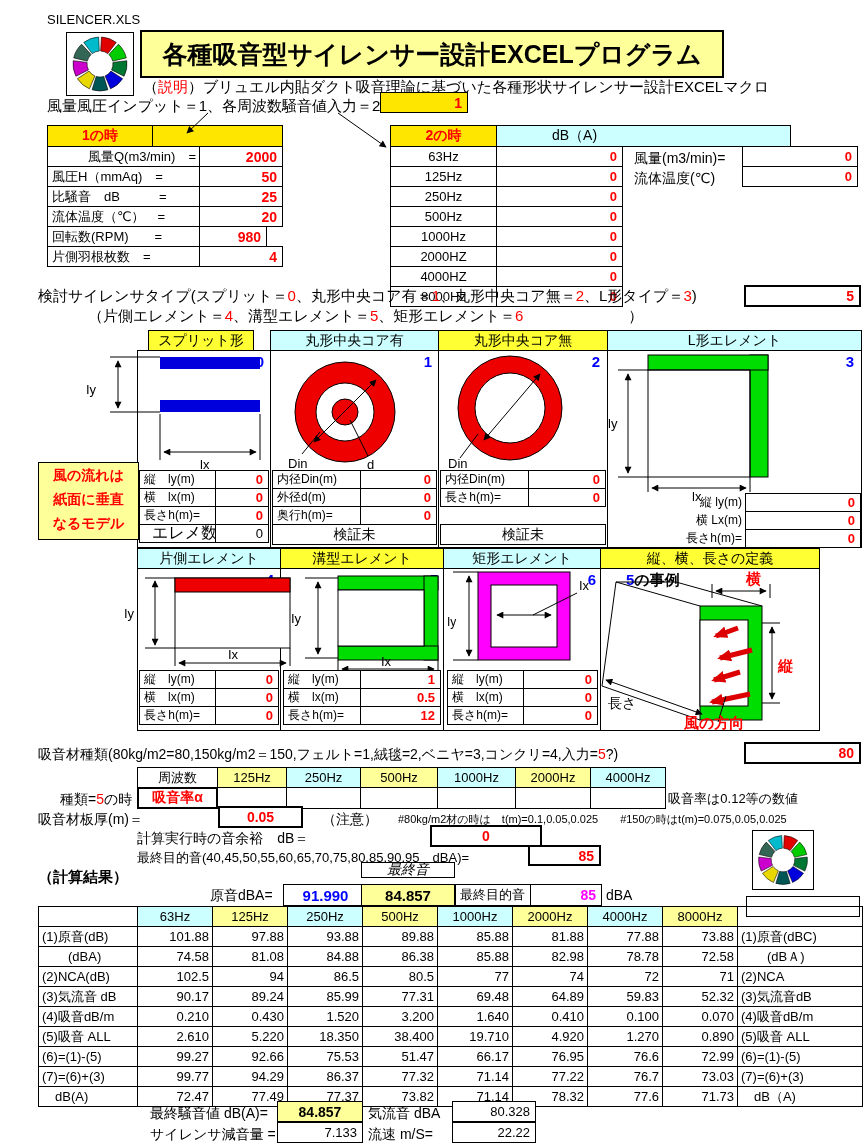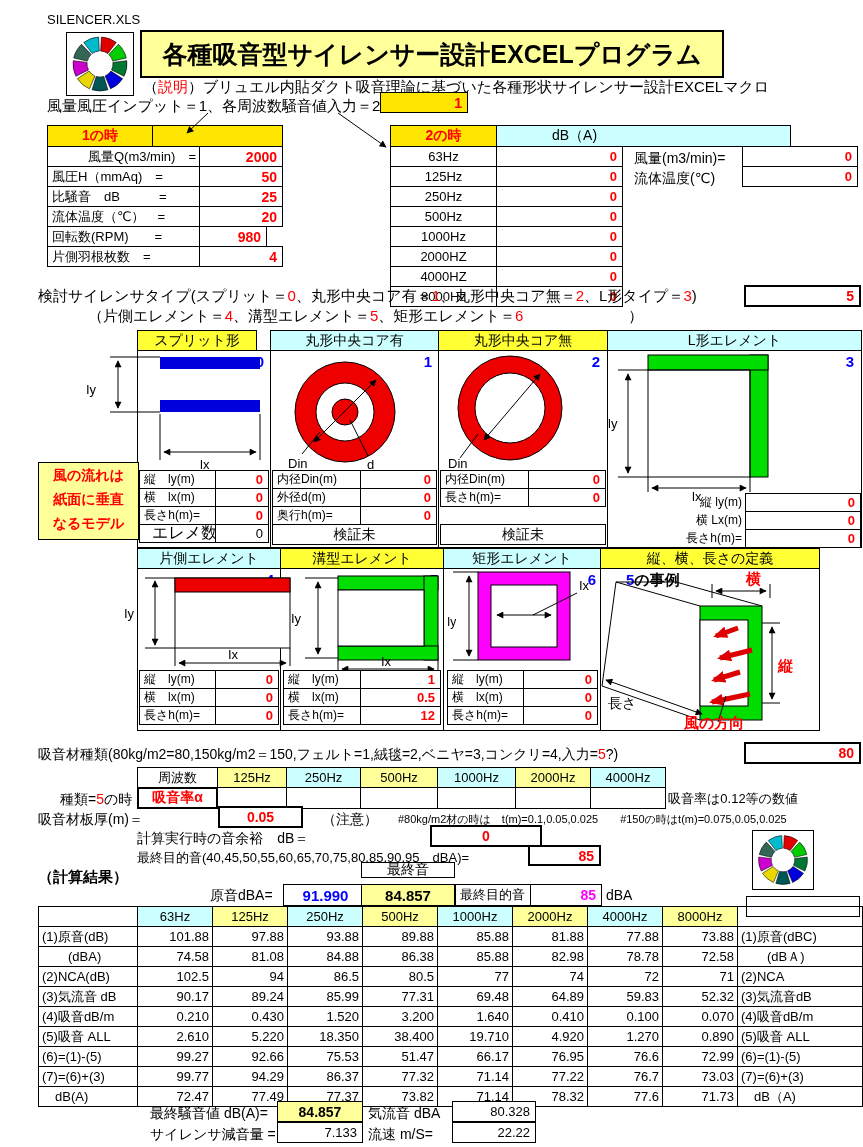--- a/index.html
+++ b/index.html
@@ -112,21 +112,21 @@
 
   <div class="lbl" style="left:634px;top:150px;">風量(m3/min)=</div>
   <div class="cell jr v" style="left:742px;top:146px;width:116px;height:21px;">0</div>
   <div class="lbl" style="left:634px;top:170px;">流体温度(℃)</div>
   <div class="cell jr v" style="left:742px;top:166px;width:116px;height:21px;">0</div>
 
   <div class="lbl lbl15" style="left:38px;top:287px;"><span>検討サイレンサタイプ(スプリット＝</span><span class="seg-r">0</span><span>、丸形中央コア有＝</span><span class="seg-r">1</span><span>、丸形中央コア無＝</span><span class="seg-r">2</span><span>、L形タイプ＝</span><span class="seg-r">3</span><span>)</span></div>
   <div class="lbl lbl15" style="left:88px;top:307px;"><span>（片側エレメント＝</span><span class="seg-r">4</span><span>、溝型エレメント＝</span><span class="seg-r">5</span><span>、矩形エレメント＝</span><span class="seg-r">6</span><span>　　　　　　　）</span></div>
   <div class="cell jr v thick" style="left:744px;top:285px;width:117px;height:22px;font-size:14px;">5</div>
 
-  <div class="cell jc hdr-mid" style="left:137px;top:330px;width:120px;height:21px;font-size:14px;font-family:Liberation Mono, monospace;">スプリット形</div>
+  <div class="cell jc hdr-mid" style="left:148px;top:330px;width:106px;height:21px;font-size:14px;font-family:Liberation Mono, monospace;">スプリット形</div>
   <div class="cell jc hdr-cyan" style="left:270px;top:330px;width:169px;height:21px;font-size:14px;">丸形中央コア有</div>
   <div class="cell jc hdr-mid" style="left:438px;top:330px;width:170px;height:21px;font-size:14px;">丸形中央コア無</div>
   <div class="cell jc hdr-cyan" style="left:607px;top:330px;width:255px;height:21px;font-size:14px;">L形エレメント</div>
 
   <div class="cell" style="left:137px;top:350px;width:134px;height:198px;"></div>
   <div class="cell" style="left:270px;top:350px;width:169px;height:198px;"></div>
   <div class="cell" style="left:438px;top:350px;width:170px;height:198px;"></div>
   <div class="cell" style="left:607px;top:350px;width:255px;height:198px;"></div>
 
   <div class="idx" style="left:240px;top:353px;">0</div>
@@ -359,21 +359,21 @@
         <path d="M 39.89 55.82 A 27 27 0 0 1 24.11 55.82 L 28.20 42.43 A 13 13 0 0 0 35.80 42.43 Z" fill="#005555" stroke="#000" stroke-width="0.6"></path>
         <path d="M 21.45 54.85 A 27 27 0 0 1 9.36 44.71 L 21.10 37.08 A 13 13 0 0 0 26.92 41.97 Z" fill="#e8d800" stroke="#000" stroke-width="0.6"></path>
         <path d="M 7.94 42.26 A 27 27 0 0 1 5.20 26.71 L 19.10 28.42 A 13 13 0 0 0 20.42 35.90 Z" fill="#cc00cc" stroke="#000" stroke-width="0.6"></path>
         <path d="M 5.69 23.93 A 27 27 0 0 1 13.59 10.25 L 23.13 20.49 A 13 13 0 0 0 19.33 27.08 Z" fill="#336655" stroke="#000" stroke-width="0.6"></path>
         <path d="M 15.75 8.44 A 27 27 0 0 1 30.59 3.04 L 31.32 17.02 A 13 13 0 0 0 24.18 19.62 Z" fill="#00bbcc" stroke="#000" stroke-width="0.6"></path>
       </svg>
   </div>
   <div class="cell" style="left:746px;top:896px;width:114px;height:21px;"></div>
 
   <div class="lbl lbl15" style="left:38px;top:868px;font-weight:bold;">（計算結果）</div>
-  <div class="cell jc" style="left:361px;top:862px;width:94px;height:16px;font-size:14px;">最終音</div>
+  <div class="cell jc" style="left:361px;top:862px;width:94px;height:16px;font-size:14px;font-style:italic;">最終音</div>
 
   <div class="lbl" style="left:210px;top:887px;">原音dBA=</div>
   <div class="cell jc vb" style="left:283px;top:884px;width:85px;height:22px;font-size:15px;">91.990</div>
   <div class="cell jc vk hdr-pale" style="left:361px;top:884px;width:94px;height:22px;font-size:15px;font-weight:bold;">84.857</div>
   <div class="cell jl" style="left:455px;top:884px;width:76px;height:22px;font-size:13px;">最終目的音</div>
   <div class="cell jr vm" style="left:530px;top:884px;width:72px;height:22px;font-size:14px;">85</div>
   <div class="lbl" style="left:606px;top:887px;">dBA</div>
 
   <table class="rtable">
     <colgroup>

